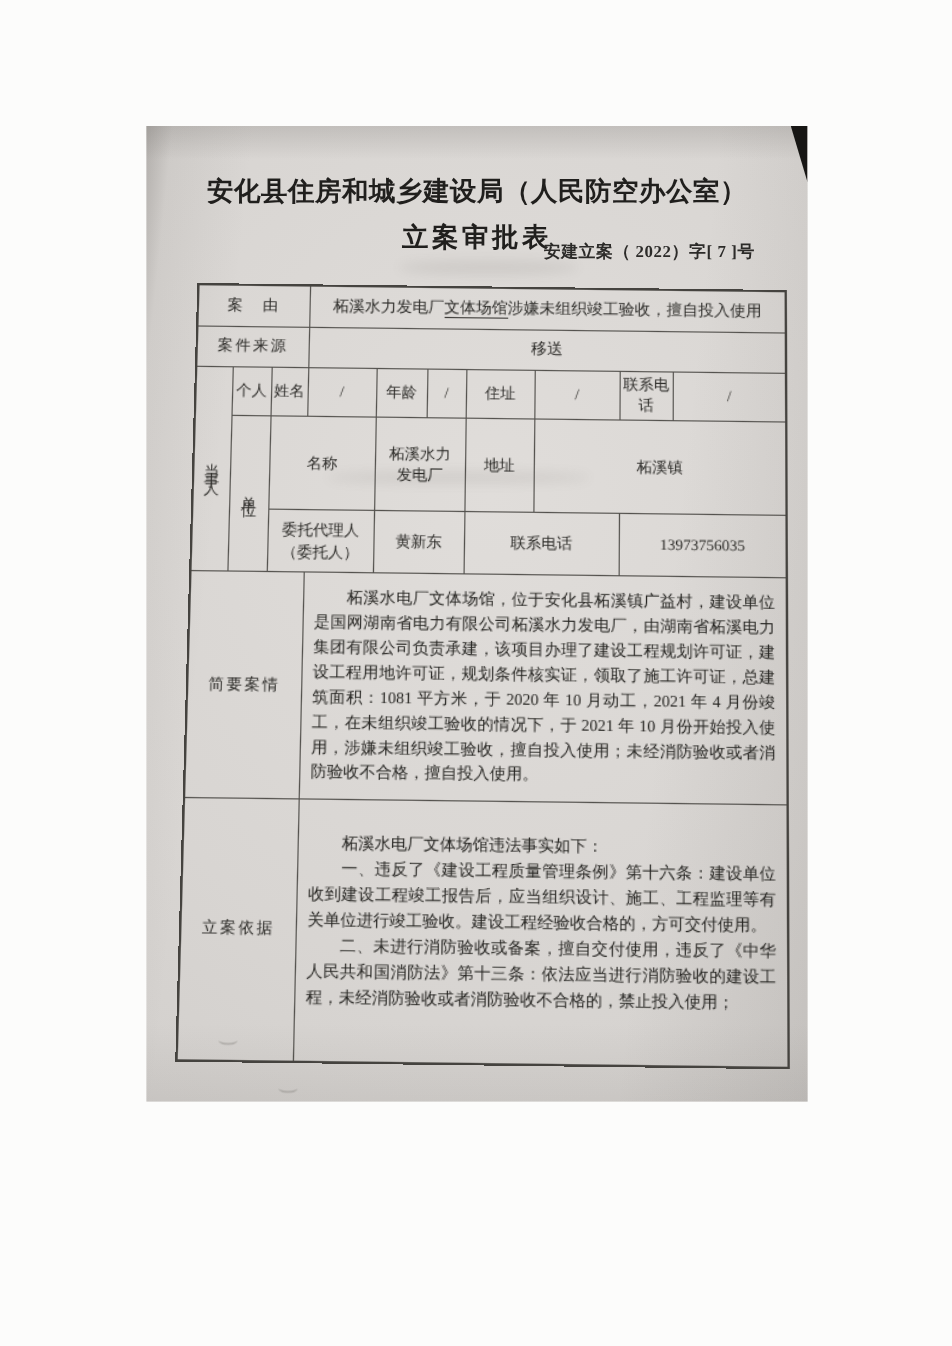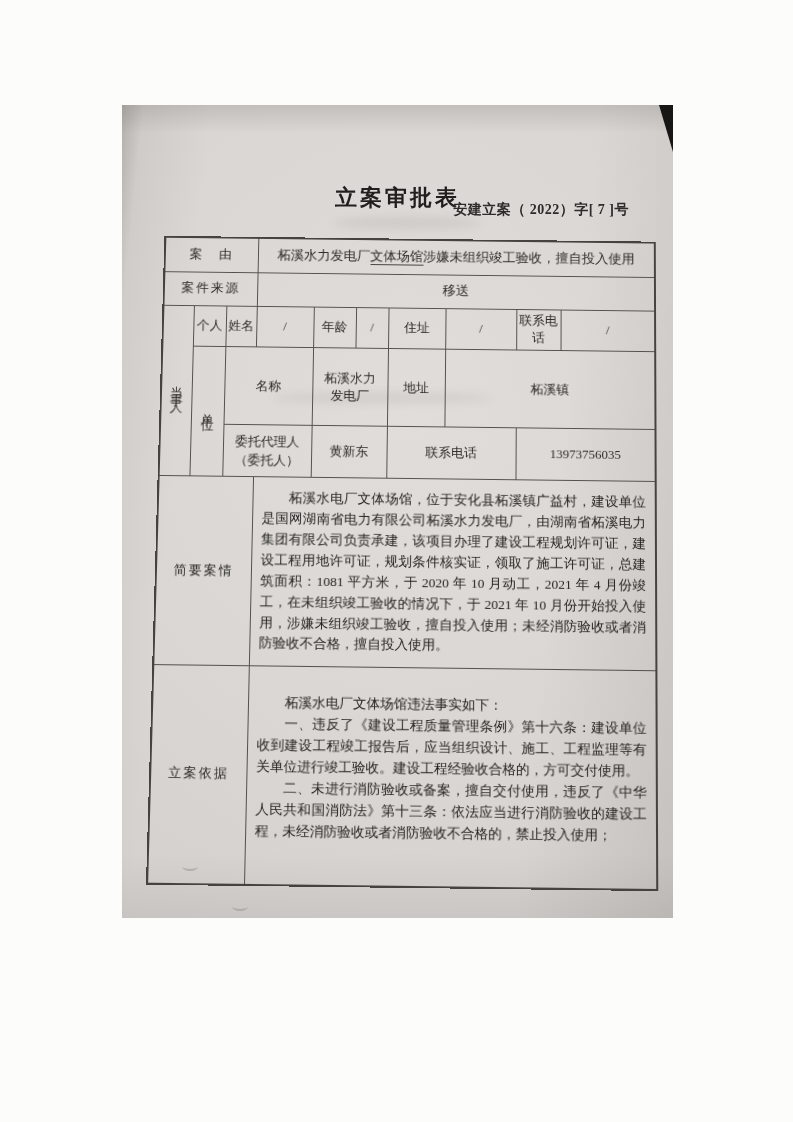--- a/index.html
+++ b/index.html
@@ -105,20 +105,21 @@
 </head>
 <body>
 
 <div class="photo">
   <div class="wedge"></div>
   <div class="ghost g1"></div>
   <div class="ghost g2"></div>
   <div class="smudge s1"></div>
   <div class="smudge s2"></div>
 
+  <div class="title1">安化县住房和城乡建设局（人民防空办公室）</div>
   <div class="title2">立案审批表</div>
   <div class="docnum">安建立案（ 2022）字[ 7 ]号</div>
 
   <table class="form">
     <colgroup>
       <col style="width:31px">
         <col style="width:33px">
         <col style="width:31px">
       <col style="width:58px">
         <col style="width:43px">

